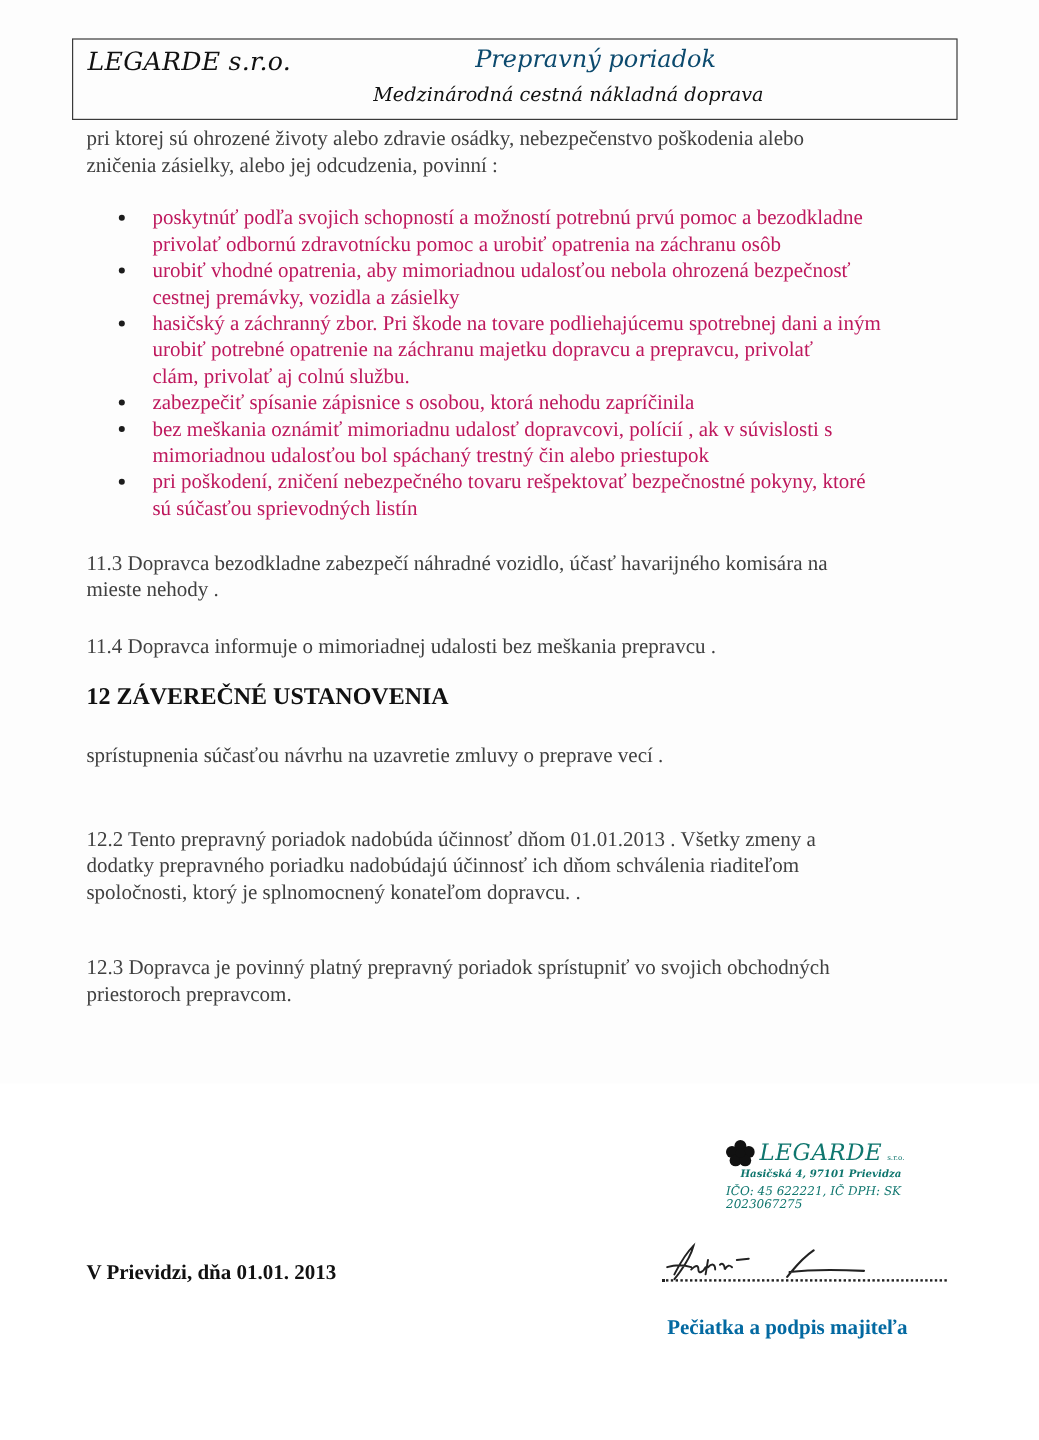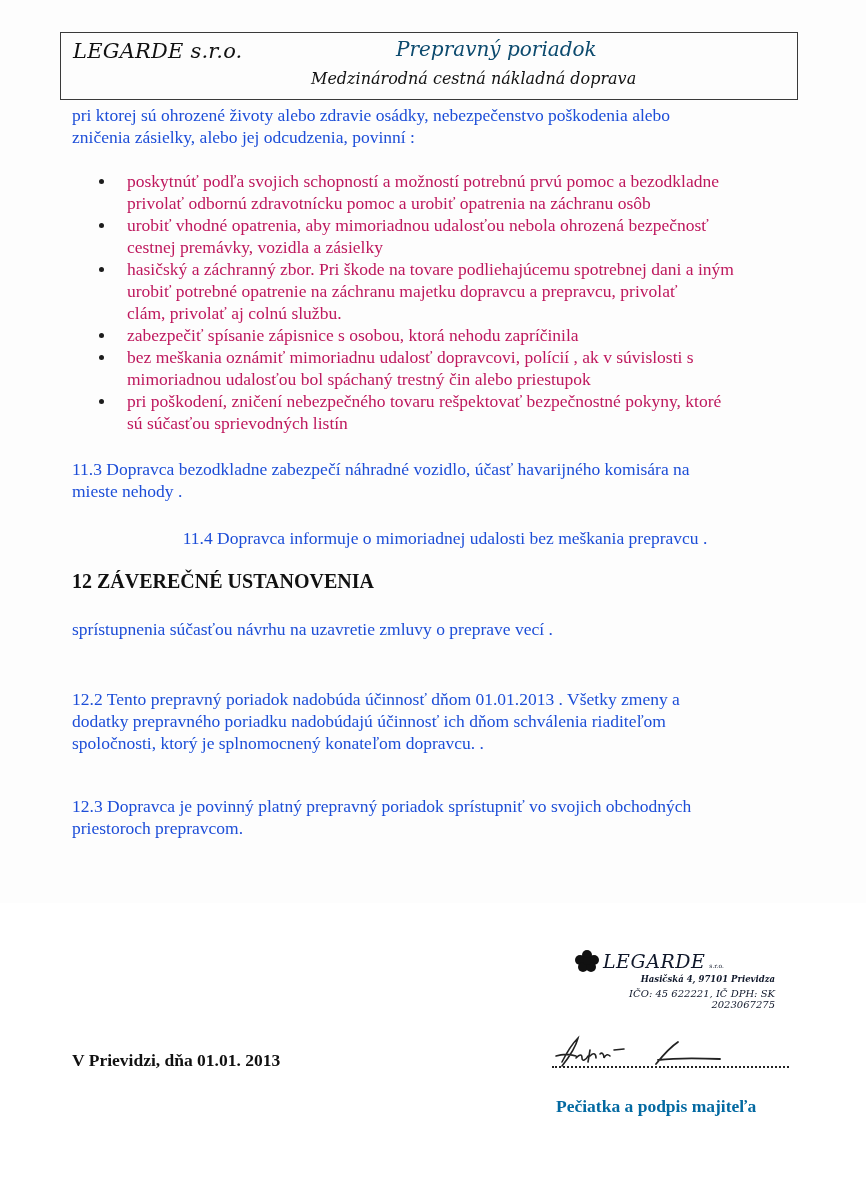--- a/index.html
+++ b/index.html
@@ -52,21 +52,21 @@
       font-family: "DejaVu Serif", serif;
       font-style: italic;
       font-size: 16px;
       color: #111;
     }
     .text {
       position: absolute;
       font-family: "Liberation Serif", serif;
       font-size: 17.5px;
       line-height: 22px;
-      color: #1d4ed8;
+      color: #404040;
       margin: 0;
     }
     .intro { left: 72px; top: 104px; width: 720px; }
     .bullets {
       position: absolute;
       left: 97px; top: 170px;
       width: 700px;
       margin: 0; padding: 0;
       list-style: none;
     }
@@ -79,40 +79,39 @@
       color: #be185d;
     }
     .bullets li .dot {
       position: absolute;
       left: 2px; top: 9px;
       width: 5px; height: 5px;
       border-radius: 50%;
       background: #1c1c1c;
     }
     .p113 { left: 72px; top: 458px; width: 720px; }
-    .p114 { left: 85px; top: 527px; width: 720px; text-align: center; }
+    .p114 { left: 72px; top: 527px; width: 720px; }
     .section-heading {
       position: absolute;
       left: 72px; top: 570px;
       font-family: "Liberation Serif", serif;
       font-weight: bold;
       font-size: 20px;
       color: #111;
     }
     .p121 { left: 72px; top: 618px; width: 730px; }
     .p122 { left: 72px; top: 688px; width: 730px; }
     .p123 { left: 72px; top: 795px; width: 730px; }
 
     
     .stamp {
       position: absolute;
-      left: 575px; top: 950px;
+      left: 605px; top: 950px;
       width: 200px;
-      color: #0f172a;
-      text-align: right;
+      color: #0f766e;
     }
     .stamp-logo-row {
       display: flex;
       align-items: center;
     }
     .stamp-flower {
       width: 24px; height: 22px;
       margin-right: 4px;
     }
     .stamp-name {

